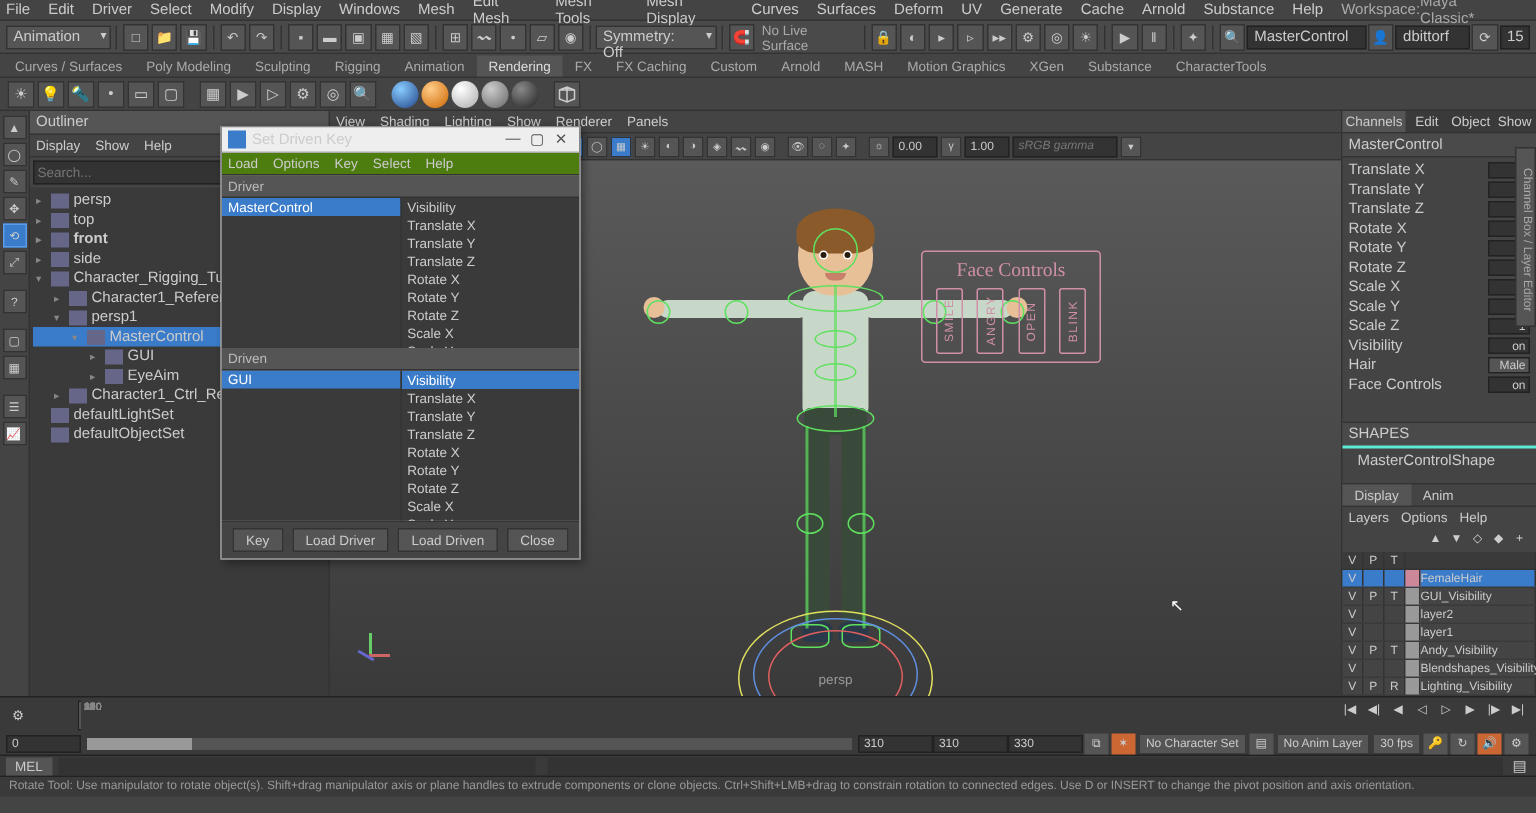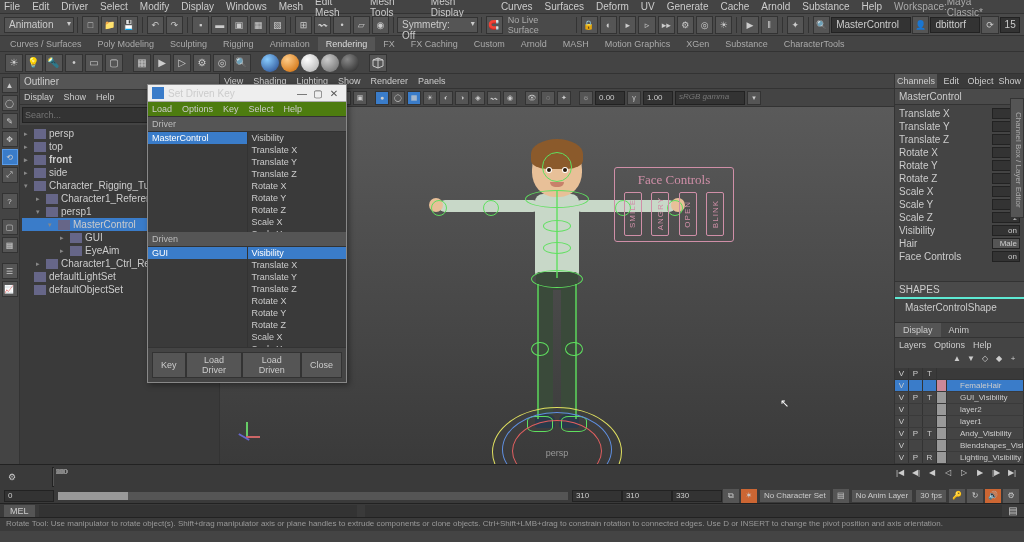--- a/index.html
+++ b/index.html
@@ -95,23 +95,23 @@
 .ch-display .dmenu{display:flex;padding:2px 4px}
 .ch-display .dmenu div{margin-right:8px;font-size:9px}
 .ch-display .dicons{display:flex;padding:2px 4px;justify-content:flex-end}
 .ch-display .dicons div{width:12px;height:12px;margin:0 1px;font-size:8px;text-align:center}
 .layers{font-size:9px}
 .layers .lhdr{display:flex;background:#3a3a3a;border-bottom:1px solid #333}
 .layers .lhdr div{width:14px;text-align:center;border-right:1px solid #333;padding:1px 0;font-size:8px}
 .layers .lhdr div.name{flex:1;text-align:left;padding-left:4px}
 .layers .lrow{display:flex;border-bottom:1px solid #3a3a3a}
 .layers .lrow div{width:14px;text-align:center;border-right:1px solid #333;padding:1px 0;font-size:8px}
-.layers .lrow div.name{flex:1;text-align:left;padding-left:13px}
+.layers .lrow div.name{flex:1;text-align:left;padding-left:0}
 .layers .lrow.sel{background:#3a7cc9}
-.sdk-win{position:absolute;left:147px;top:84px;width:200px;background:#ddd;border:1px solid #888;box-shadow:2px 2px 6px rgba(0,0,0,.4)}
+.sdk-win{position:absolute;left:147px;top:84px;width:240px;background:#ddd;border:1px solid #888;box-shadow:2px 2px 6px rgba(0,0,0,.4)}
 .sdk-title{background:#eee;color:#333;padding:2px 4px;font-size:10px;display:flex;align-items:center;border-bottom:1px solid #aaa}
 .sdk-title .ticon{width:12px;height:12px;background:#3a7cc9;margin-right:4px}
 .sdk-title .tbtns{margin-left:auto;display:flex}
 .sdk-title .tbtns div{width:16px;text-align:center;color:#555;font-size:10px;cursor:pointer}
 .sdk-menu{background:#4d7c0f;display:flex;padding:2px 4px;border-bottom:1px solid #333}
 .sdk-menu div{margin-right:10px;font-size:9px;color:#ccc}
 .sdk-section{background:#555;color:#bbb;padding:2px 4px;font-size:9px;border-bottom:1px solid #333}
 .sdk-list{display:flex;background:#3a3a3a;height:100px}
 .sdk-list .col{flex:1;overflow:auto}
 .sdk-list .col:first-child{border-right:1px solid #333}

